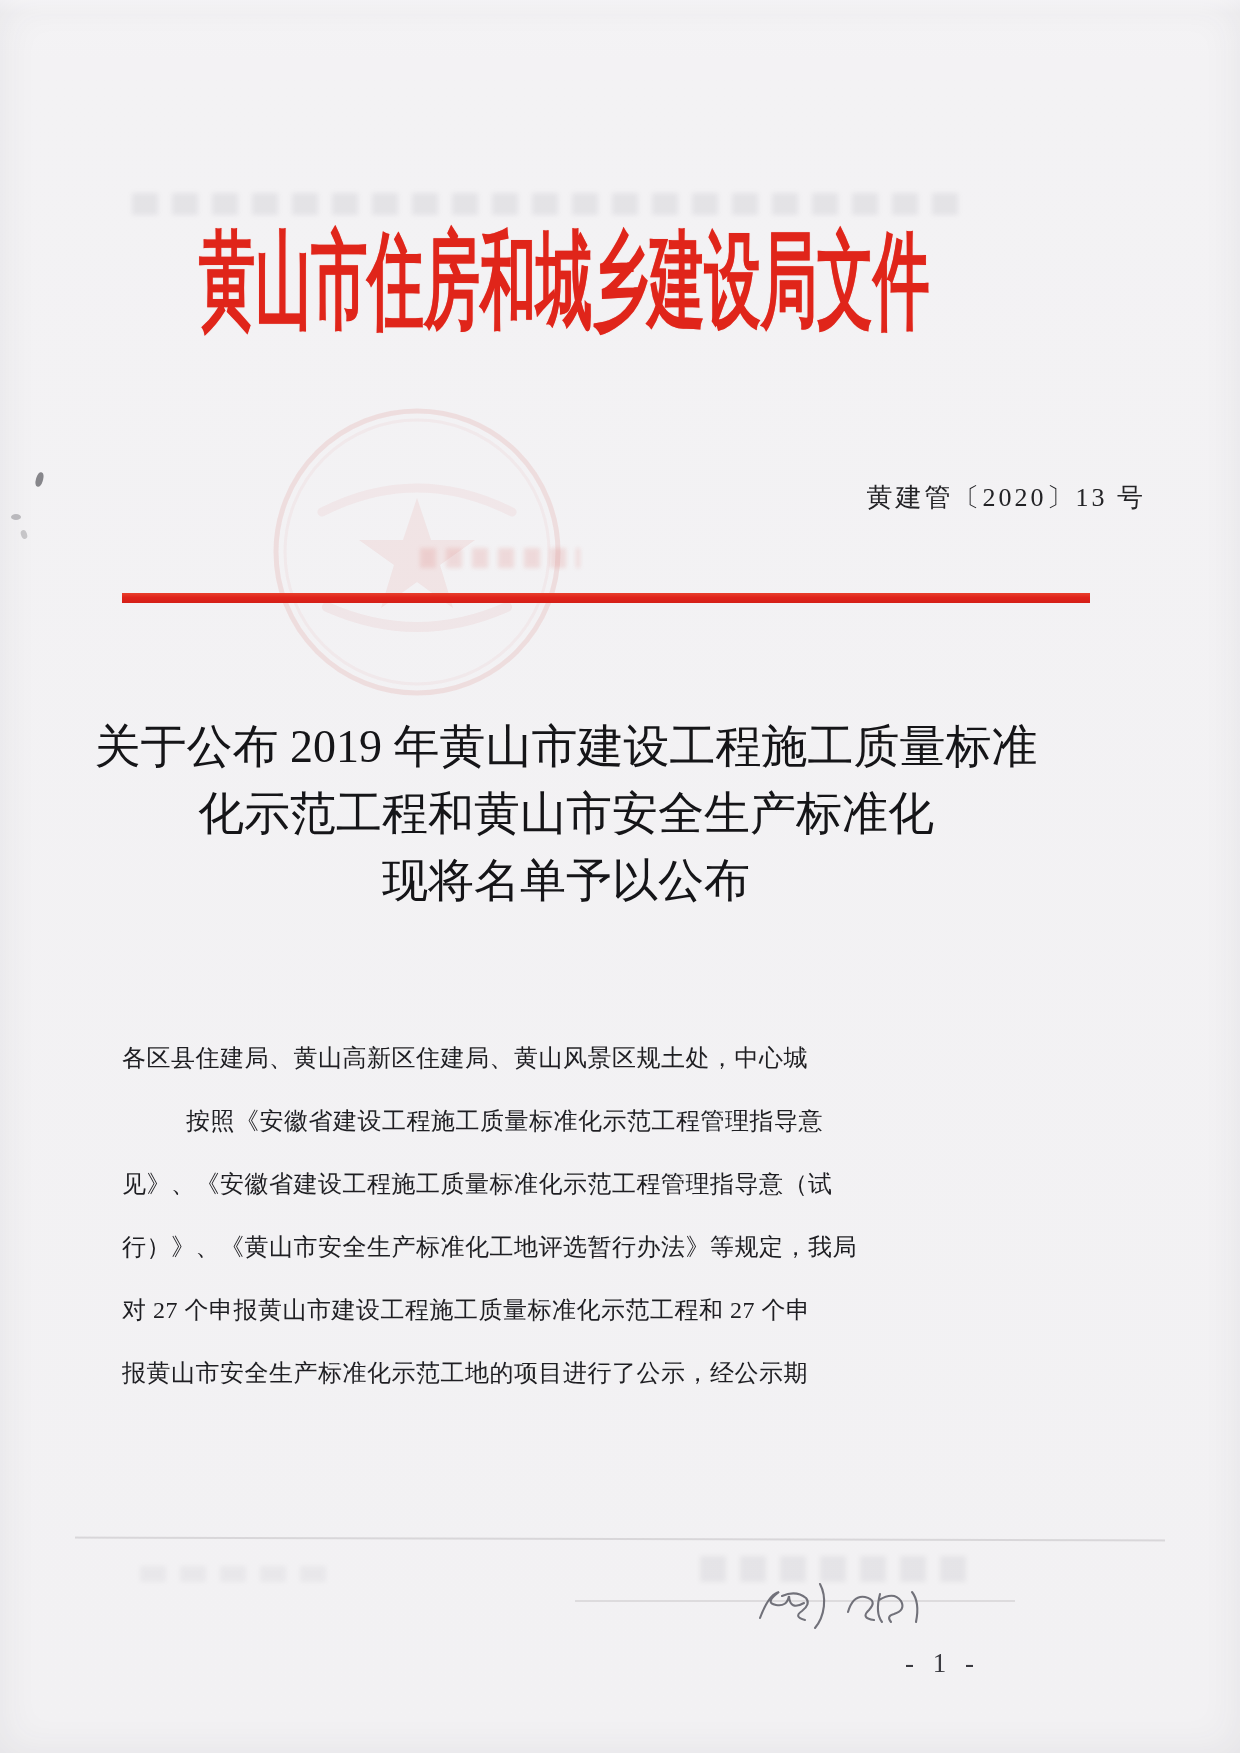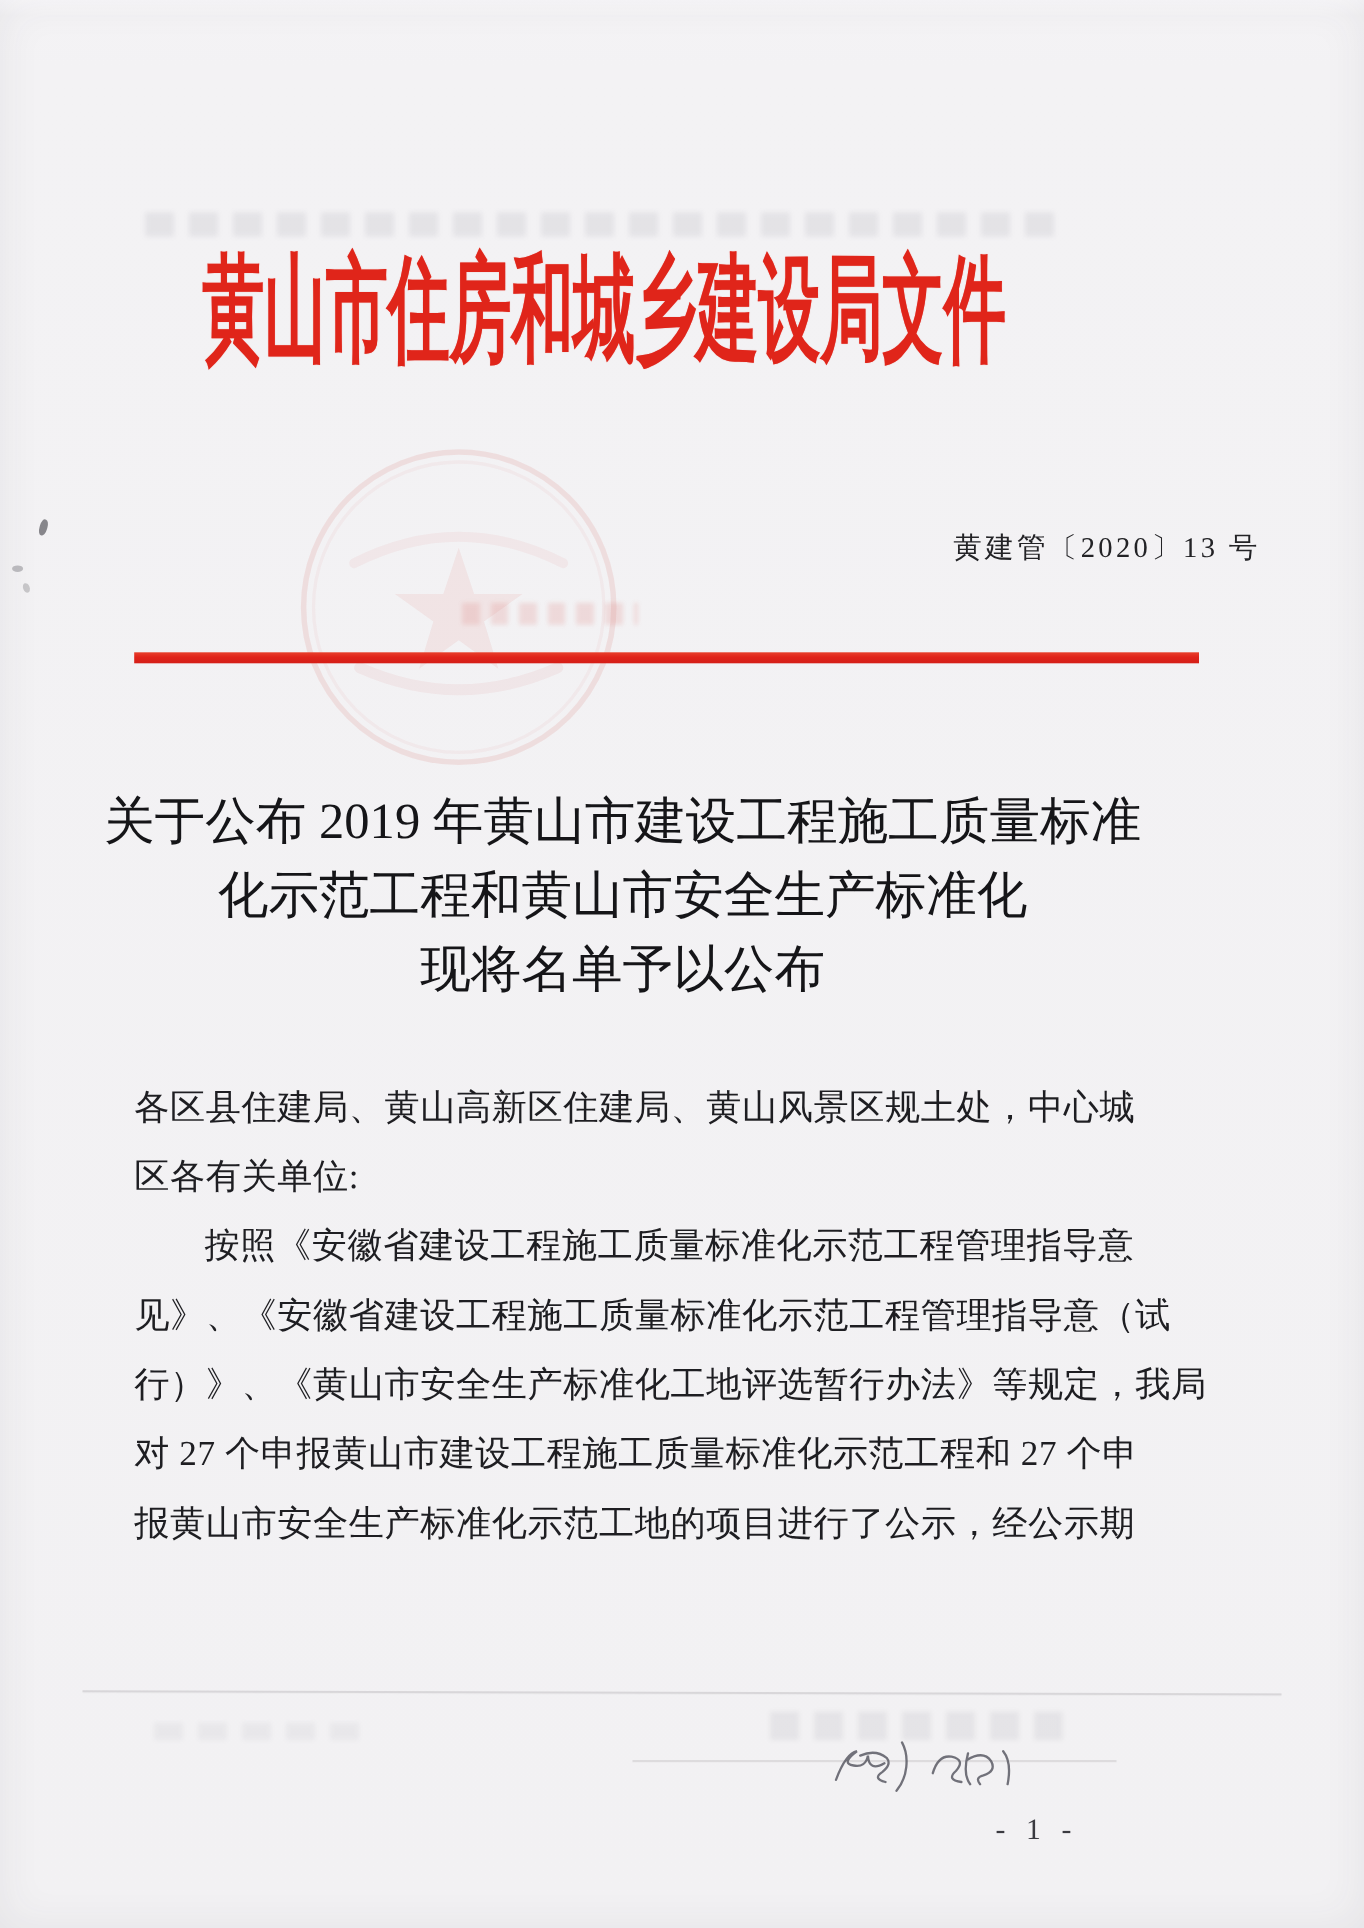--- a/index.html
+++ b/index.html
@@ -27,21 +27,21 @@
   .ghost-bottom-right{left:700px;top:1556px;width:266px;height:26px;opacity:.45;}
   .ghost-bottom-left{left:140px;top:1566px;width:190px;height:16px;opacity:.32;}
   .ghost-date-red{
     position:absolute;left:420px;top:548px;width:160px;height:20px;
     background:repeating-linear-gradient(90deg, rgba(221,128,124,0.30) 0 16px, rgba(221,128,124,0) 16px 26px);
     filter:blur(2px);opacity:.7;
   }
 
   
   .org-banner{
-    position:absolute;left:184px;top:226px;width:730px;height:118px;text-align:center;
+    position:absolute;left:199px;top:226px;width:730px;height:118px;text-align:center;
   }
   .org-banner .stretch{
     display:inline-block;white-space:nowrap;
     font-size:106px;line-height:112px;font-weight:bold;
     font-family:"Liberation Serif","DejaVu Serif",serif;
     transform:scaleX(0.53);transform-origin:0 50%;
     letter-spacing:0px;
     text-shadow:0 0 1px rgba(224,37,26,0.6);
   }
 
@@ -59,22 +59,22 @@
   }
 
   .doc-title{
     position:absolute;left:61px;top:713px;width:1010px;
     text-align:center;font-weight:normal;font-size:46px;line-height:67px;
     color:#151518;letter-spacing:0px;
   }
   .doc-title .tline{white-space:nowrap;}
 
   .body-text{
-    position:absolute;left:122px;top:975px;width:900px;
-    font-size:32px;line-height:63px;color:#1e1e22;
+    position:absolute;left:122px;top:1027px;width:900px;
+    font-size:24px;line-height:63px;color:#1e1e22;
   }
   .body-text .bline{white-space:nowrap;letter-spacing:0.5px;}
   .body-text .indent{padding-left:64px;}
 
   .crease{position:absolute;background:rgba(125,120,125,0.22);height:2px;filter:blur(0.4px);}
   .crease-a{left:75px;top:1538px;width:1090px;transform:rotate(0.15deg);}
   .crease-b{left:575px;top:1600px;width:440px;opacity:.8;}
 
   .handwriting{position:absolute;left:752px;top:1578px;width:195px;height:58px;}
 
@@ -116,21 +116,20 @@
   <div class="red-rule"></div>
 
   <div class="doc-title">
     <div class="tline">关于公布 2019 年黄山市建设工程施工质量标准</div>
     <div class="tline">化示范工程和黄山市安全生产标准化</div>
     <div class="tline">现将名单予以公布</div>
   </div>
 
   <div class="body-text">
     <div class="bline">各区县住建局、黄山高新区住建局、黄山风景区规土处，中心城</div>
-    <div class="bline">区各有关单位:</div>
     <div class="bline indent">按照《安徽省建设工程施工质量标准化示范工程管理指导意</div>
     <div class="bline">见》、《安徽省建设工程施工质量标准化示范工程管理指导意（试</div>
     <div class="bline">行）》、《黄山市安全生产标准化工地评选暂行办法》等规定，我局</div>
     <div class="bline">对 27 个申报黄山市建设工程施工质量标准化示范工程和 27 个申</div>
     <div class="bline">报黄山市安全生产标准化示范工地的项目进行了公示，经公示期</div>
   </div>
 
   <div class="crease crease-a"></div>
   <div class="crease crease-b"></div>
 

